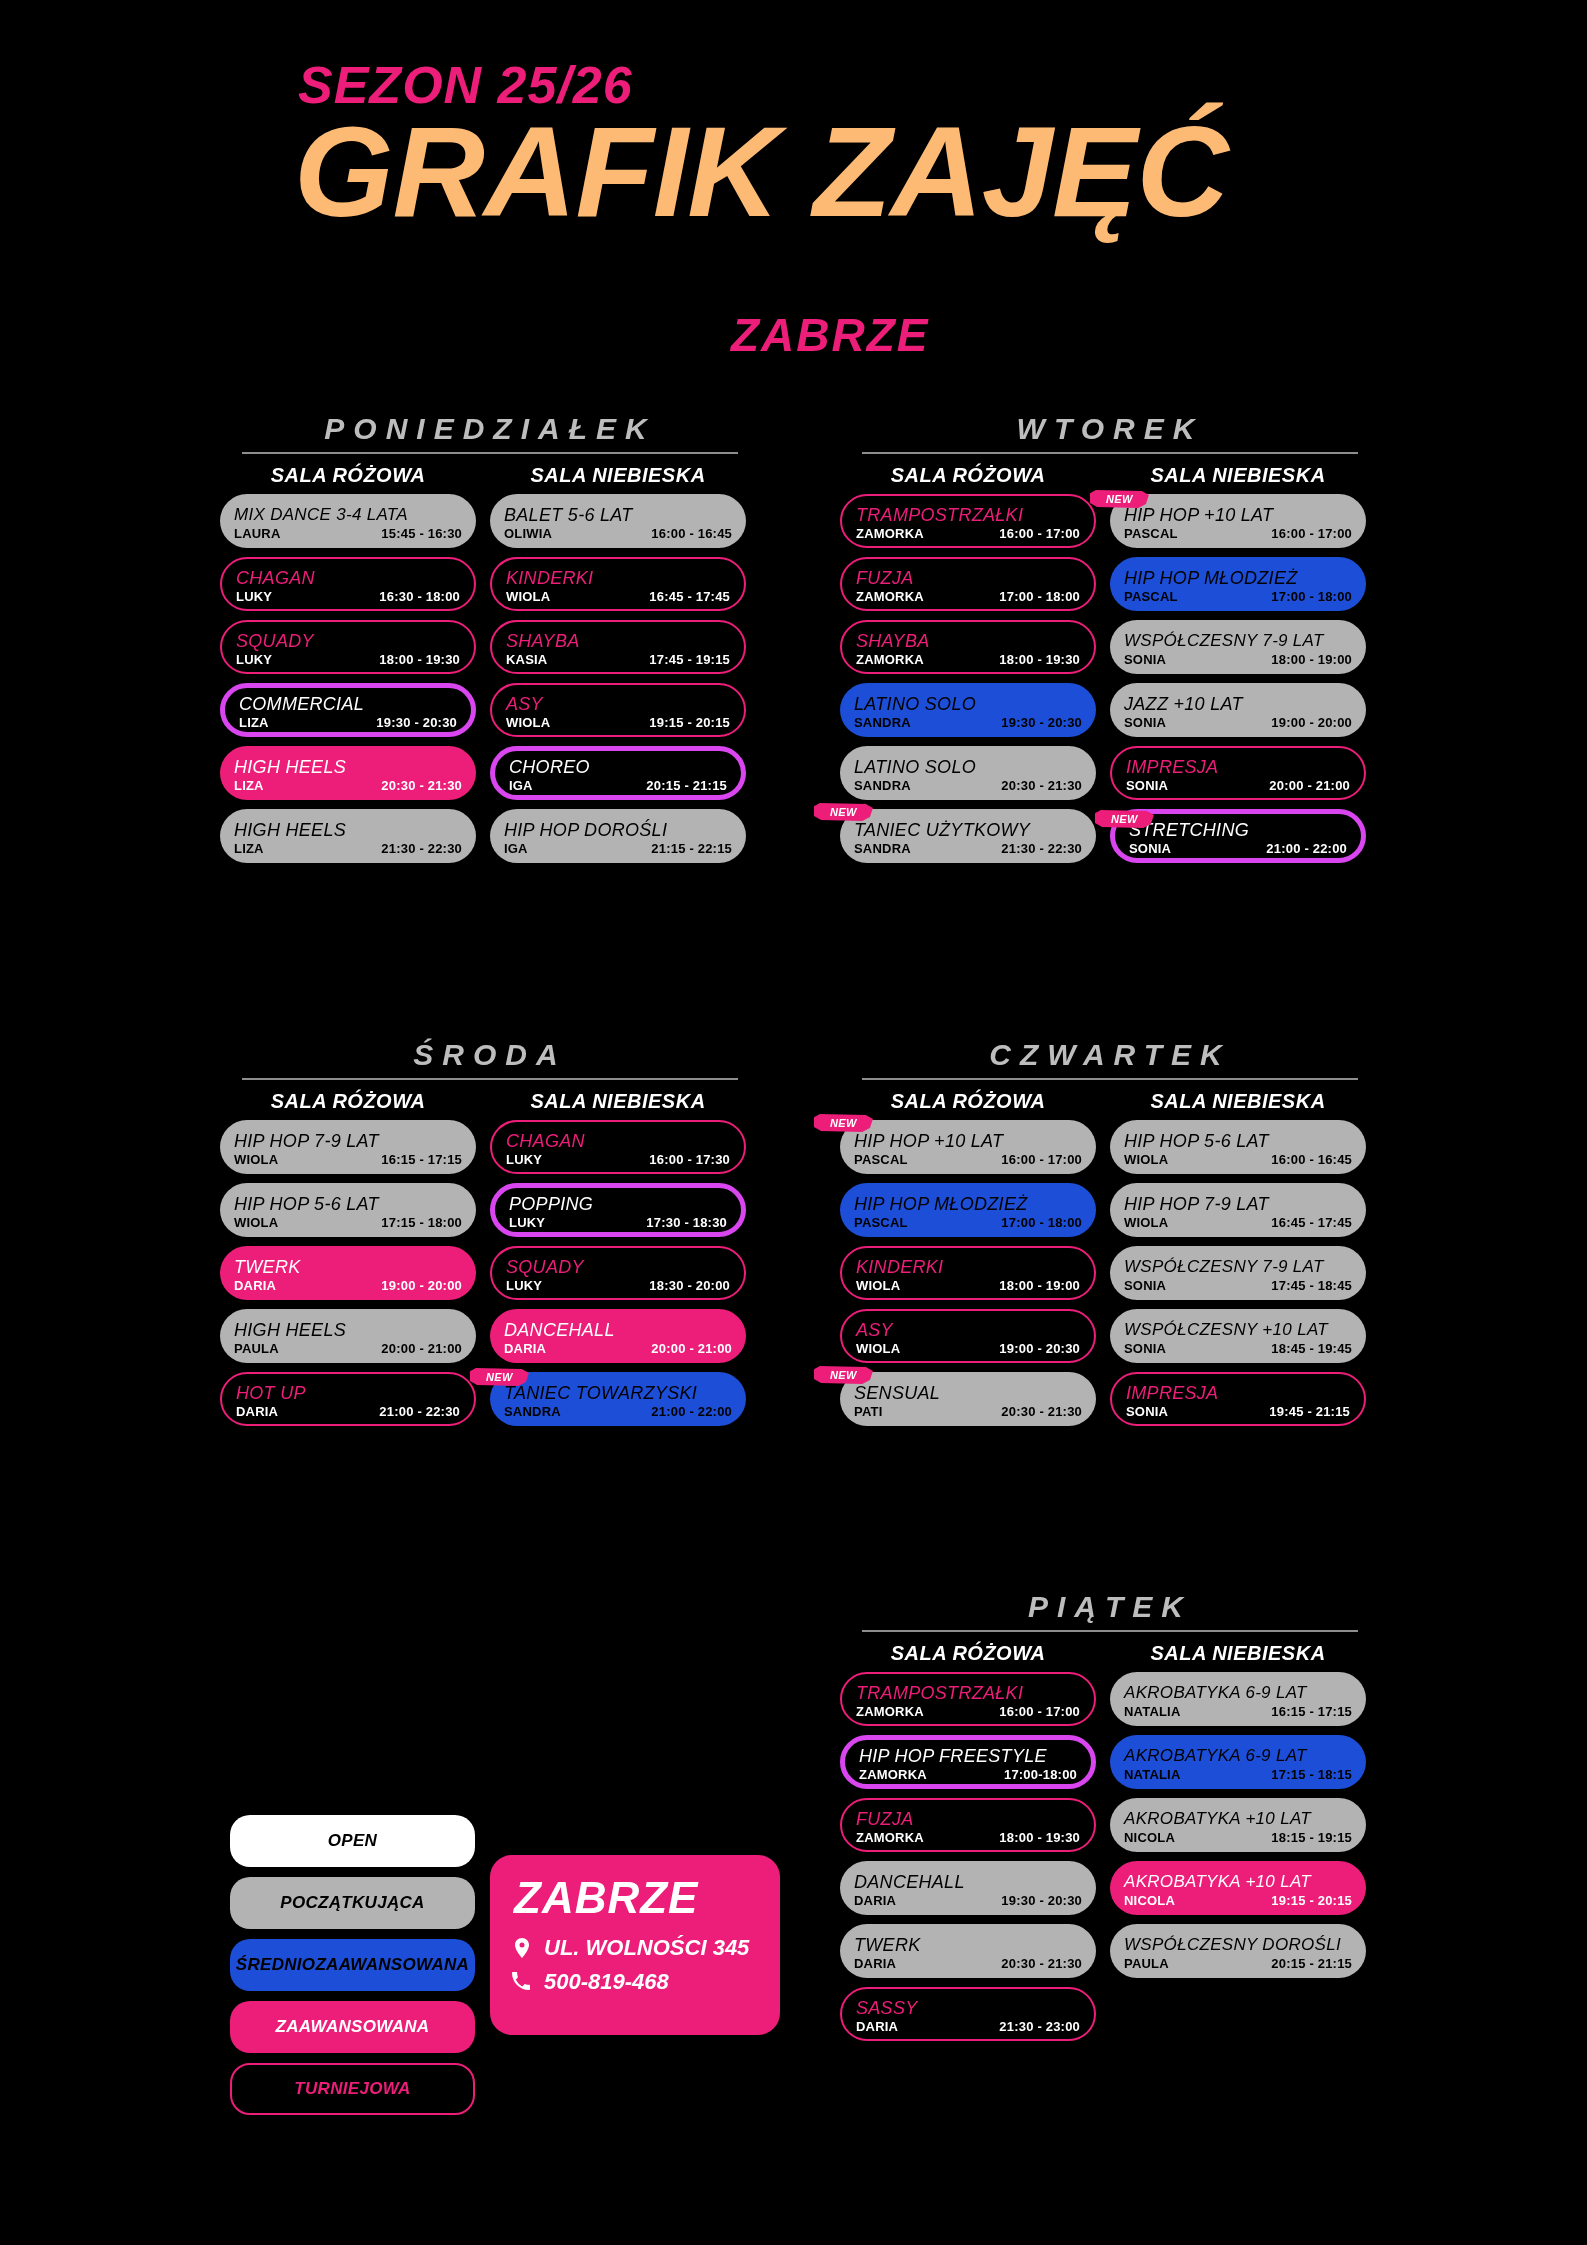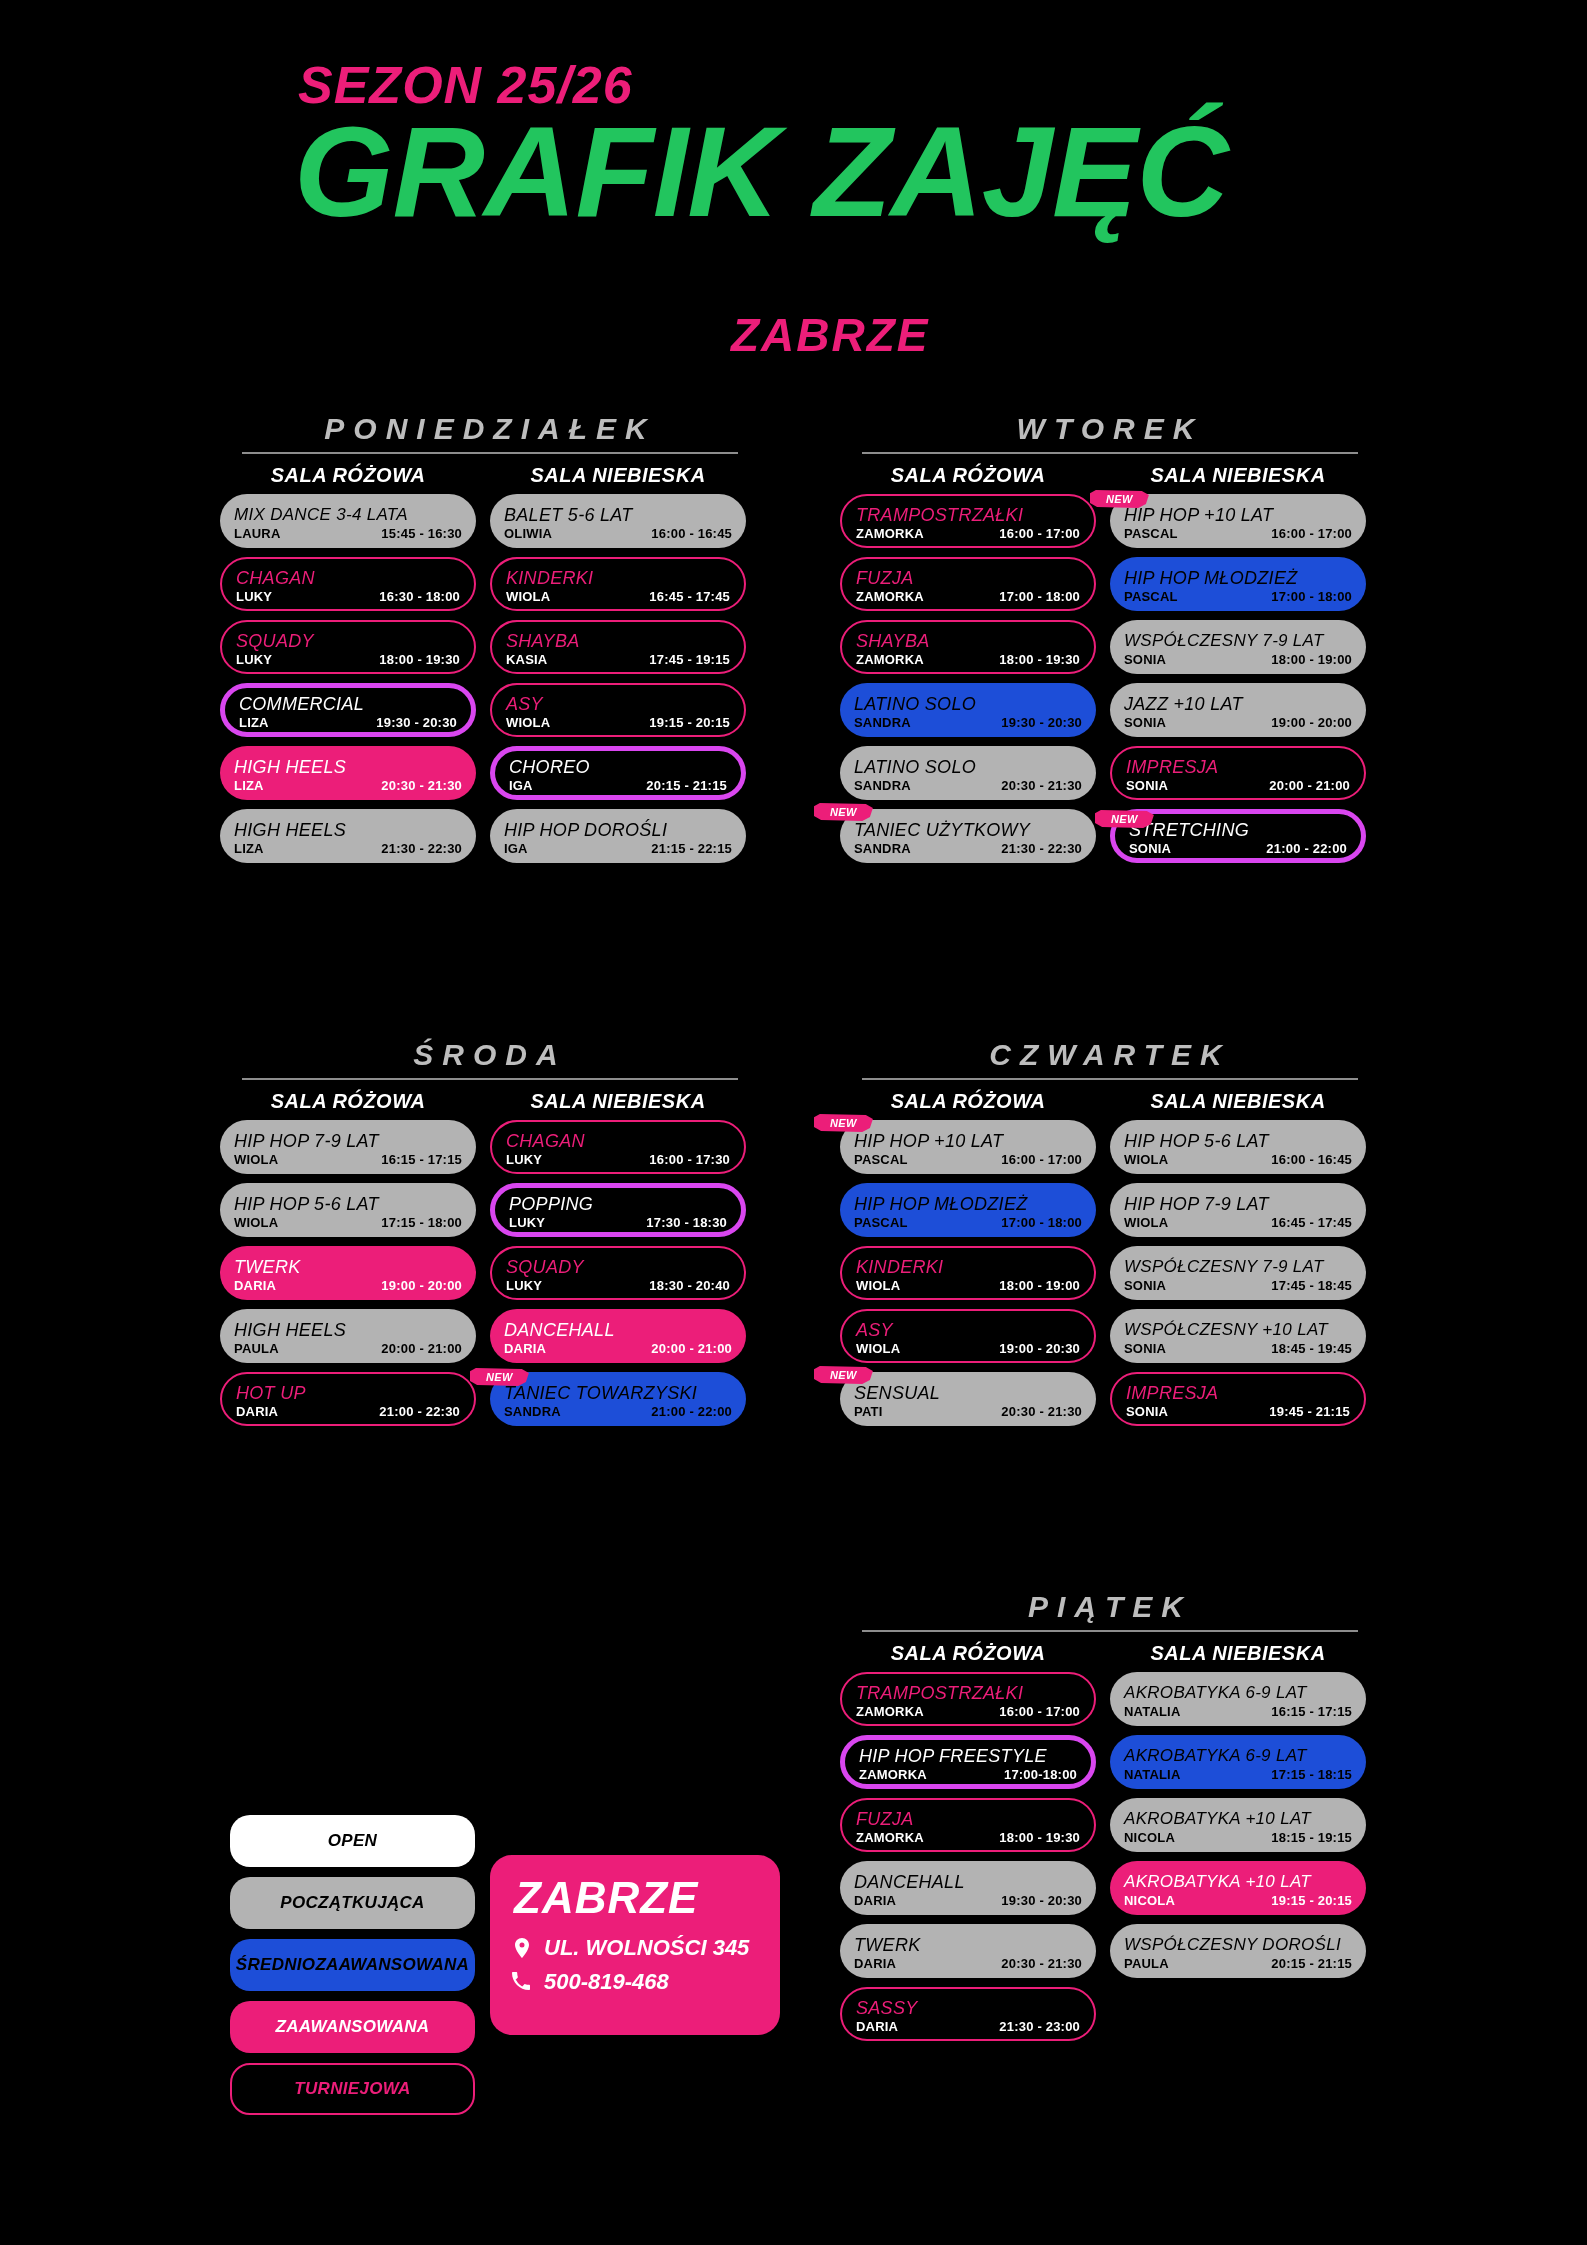--- a/index.html
+++ b/index.html
@@ -15,21 +15,21 @@
   
   .header { position: absolute; left: 0; top: 0; width: 1583px; height: 400px; margin-left: 46px; }
   .season {
     position: absolute; left: 252px; top: 55px;
     font-size: 52px; font-weight: bold; font-style: italic;
     color: #ec1e79; letter-spacing: 1px;
   }
   .main-title {
     position: absolute; left: 248px; top: 108px;
     font-size: 128px; font-weight: bold; font-style: italic;
-    color: #22c55e; letter-spacing: -1px; line-height: 1;
+    color: #fdba74; letter-spacing: -1px; line-height: 1;
     white-space: nowrap;
   }
   .city-title {
     position: absolute; left: 685px; top: 308px;
     font-size: 46px; font-weight: bold; font-style: italic;
     color: #ec1e79; letter-spacing: 2px;
   }
 
   
   .day { position: absolute; width: 540px; }
@@ -407,21 +407,21 @@
                 <div class="name">POPPING</div>
                 <div class="meta">
                   <span>LUKY</span>
                   <span>17:30 - 18:30</span>
                 </div>
               </div>
               <div class="slot lvl-turniej">
                 <div class="name">SQUADY</div>
                 <div class="meta">
                   <span>LUKY</span>
-                  <span>18:30 - 20:40</span>
+                  <span>18:30 - 20:00</span>
                 </div>
               </div>
               <div class="slot lvl-zaaw">
                 <div class="name">DANCEHALL</div>
                 <div class="meta">
                   <span>DARIA</span>
                   <span>20:00 - 21:00</span>
                 </div>
               </div>
               <div class="slot lvl-srednio">

